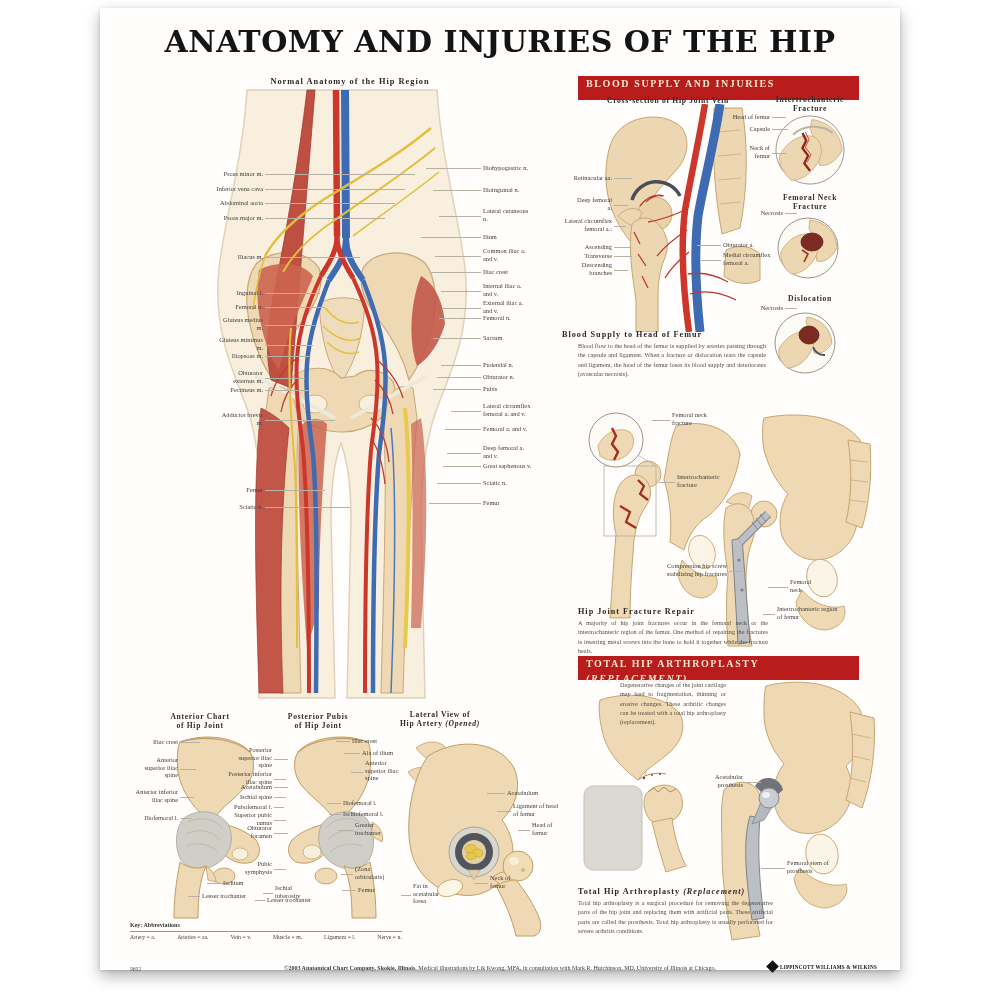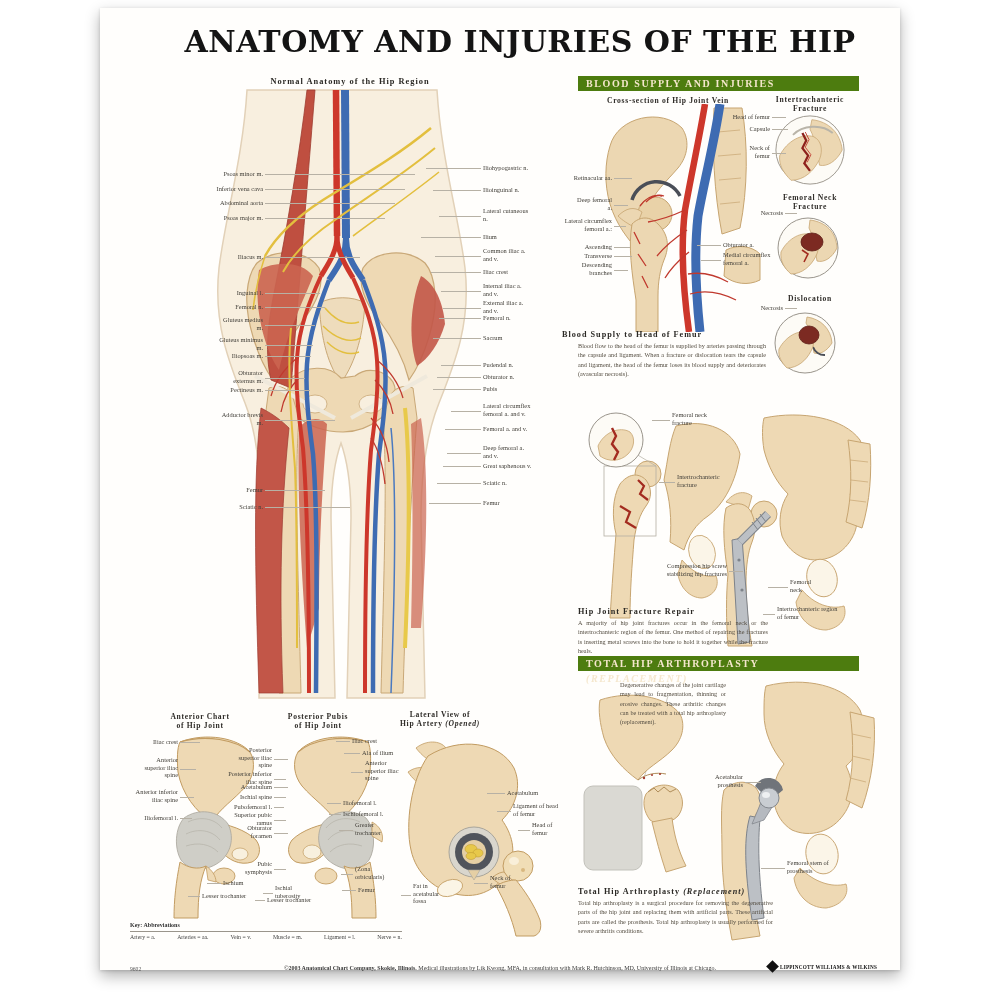--- a/index.html
+++ b/index.html
@@ -1,23 +1,23 @@
 <!DOCTYPE html>
 <html><head>
 <meta charset="utf-8">
 <style>
   html,body{margin:0;padding:0;background:#ffffff;}
   body{width:1000px;height:1000px;position:relative;overflow:hidden;font-family:"Liberation Serif",serif;}
   .poster{position:absolute;left:100px;top:8px;width:800px;height:962px;background:#fffefc;
           box-shadow:0 6px 14px rgba(0,0,0,.30),0 1px 3px rgba(0,0,0,.15);}
   .title{position:absolute;top:16px;left:0;width:100%;text-align:center;
-         font-family:"DejaVu Serif",serif;font-weight:bold;font-size:30px;letter-spacing:.5px;color:#141414;padding-left:20px;}
+         font-family:"DejaVu Serif",serif;font-weight:bold;font-size:30px;letter-spacing:.5px;color:#141414;}
   .mainhead{position:absolute;top:61px;left:130px;width:240px;text-align:center;
             font-weight:bold;font-size:8.4px;letter-spacing:1px;color:#2b2925;margin-top:8px;}
-  .banner{position:absolute;left:478px;width:281px;height:15px;background:#4d7c0f;color:#f5e7cd;
+  .banner{position:absolute;left:478px;width:281px;height:24px;background:#b91c1c;color:#f5e7cd;
           font-weight:bold;font-size:10px;letter-spacing:1.6px;line-height:15px;padding-left:8px;
           box-sizing:border-box;z-index:4;}
   .banner i{font-style:italic;}
   .subhead{position:absolute;font-weight:bold;font-size:7.6px;line-height:1.25;letter-spacing:.7px;
            color:#2f2c28;text-align:center;z-index:4;}
   .texthead{position:absolute;font-weight:bold;font-size:8.2px;letter-spacing:1px;color:#2b2925;z-index:4;}
   .texthead i{font-weight:bold;}
   .bodytxt{position:absolute;font-size:6.2px;line-height:1.5;color:#554e42;text-align:justify;z-index:4;}
   .ill{position:absolute;z-index:1;}
   .lbl{position:absolute;font-size:6.4px;line-height:1.18;color:#45423c;z-index:5;}

